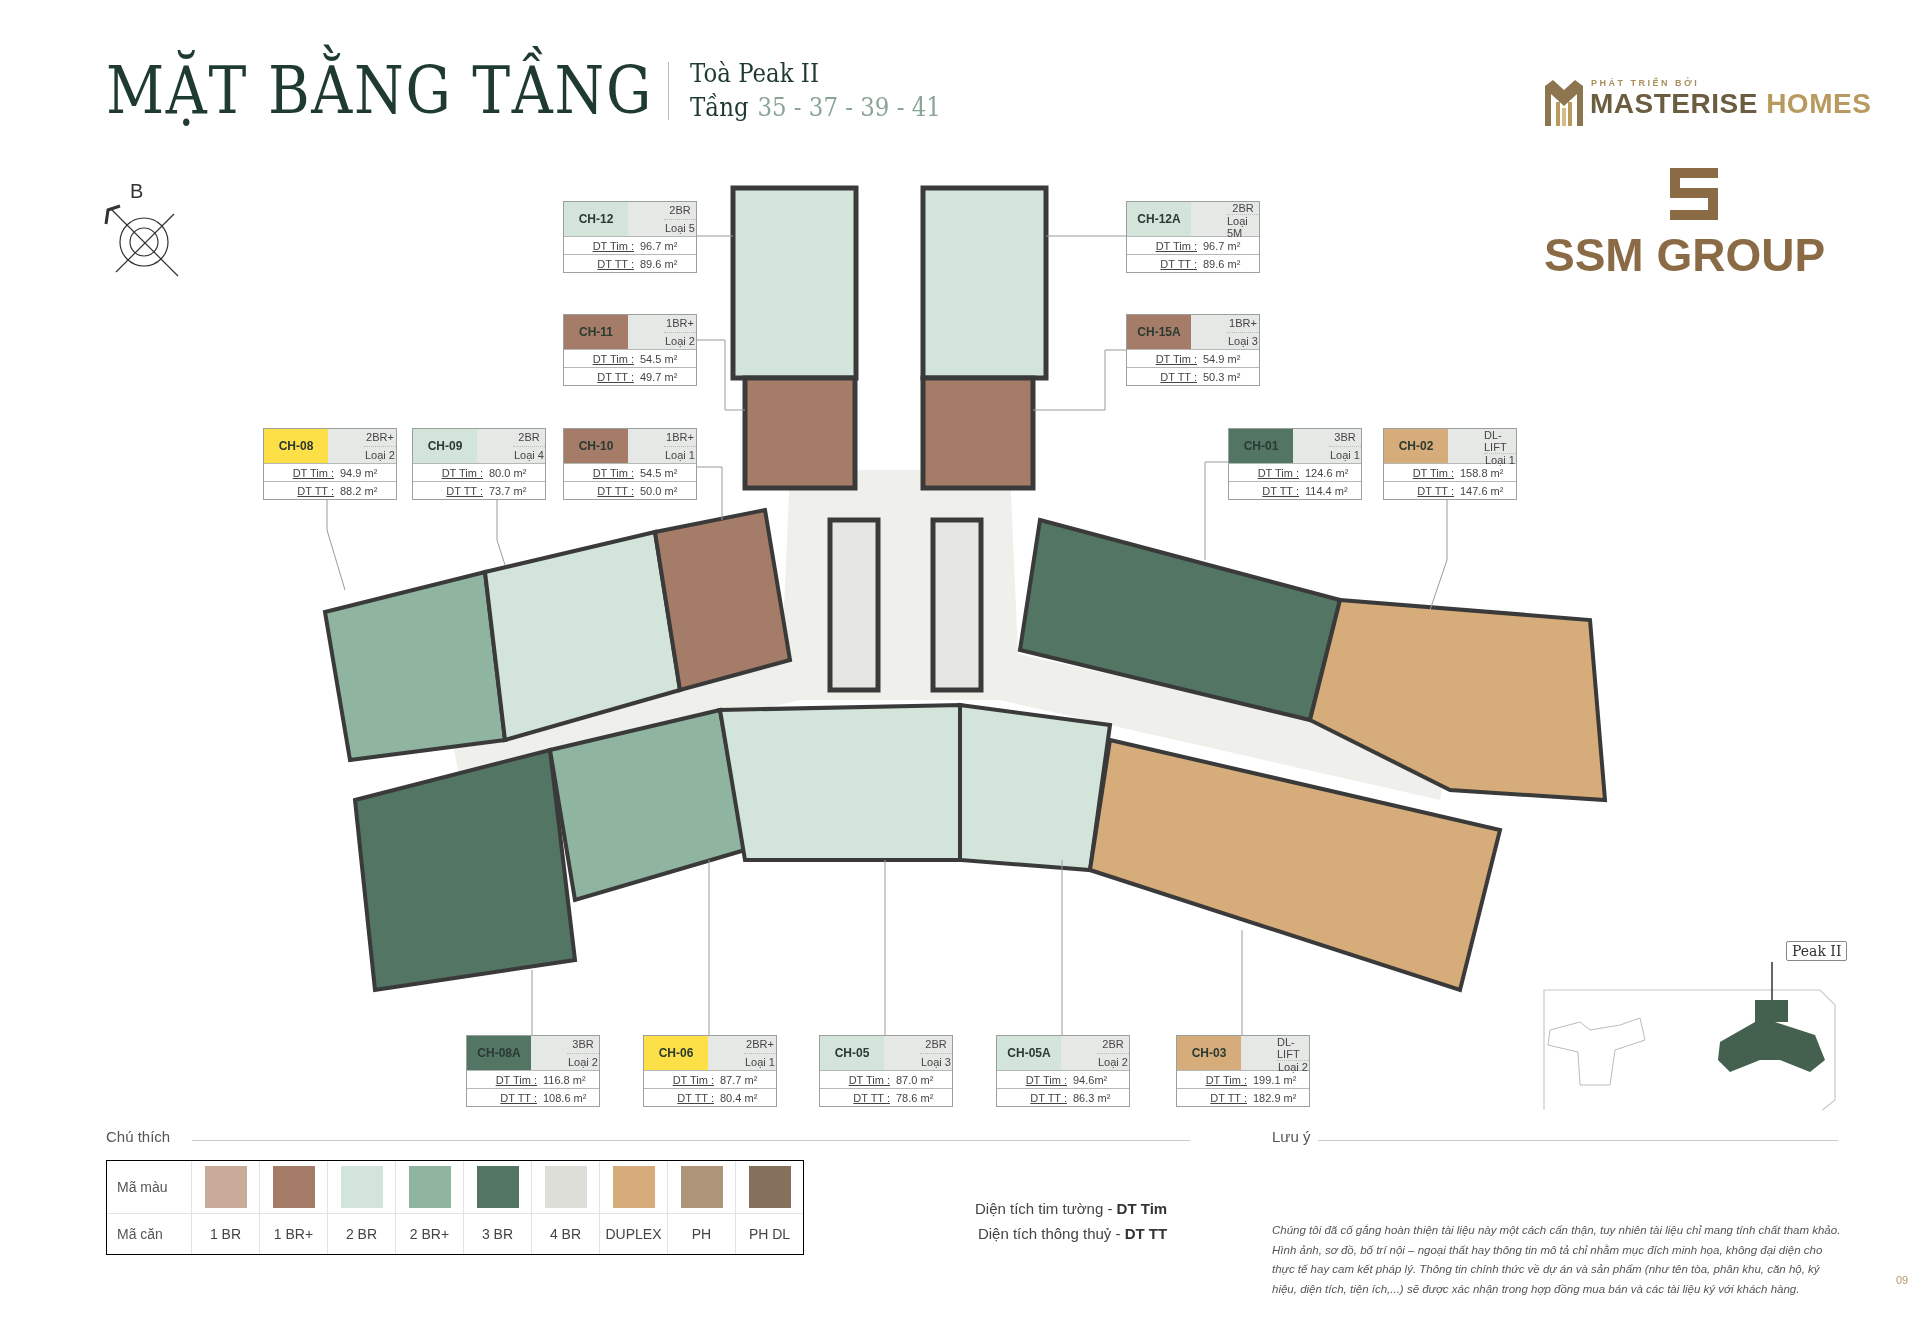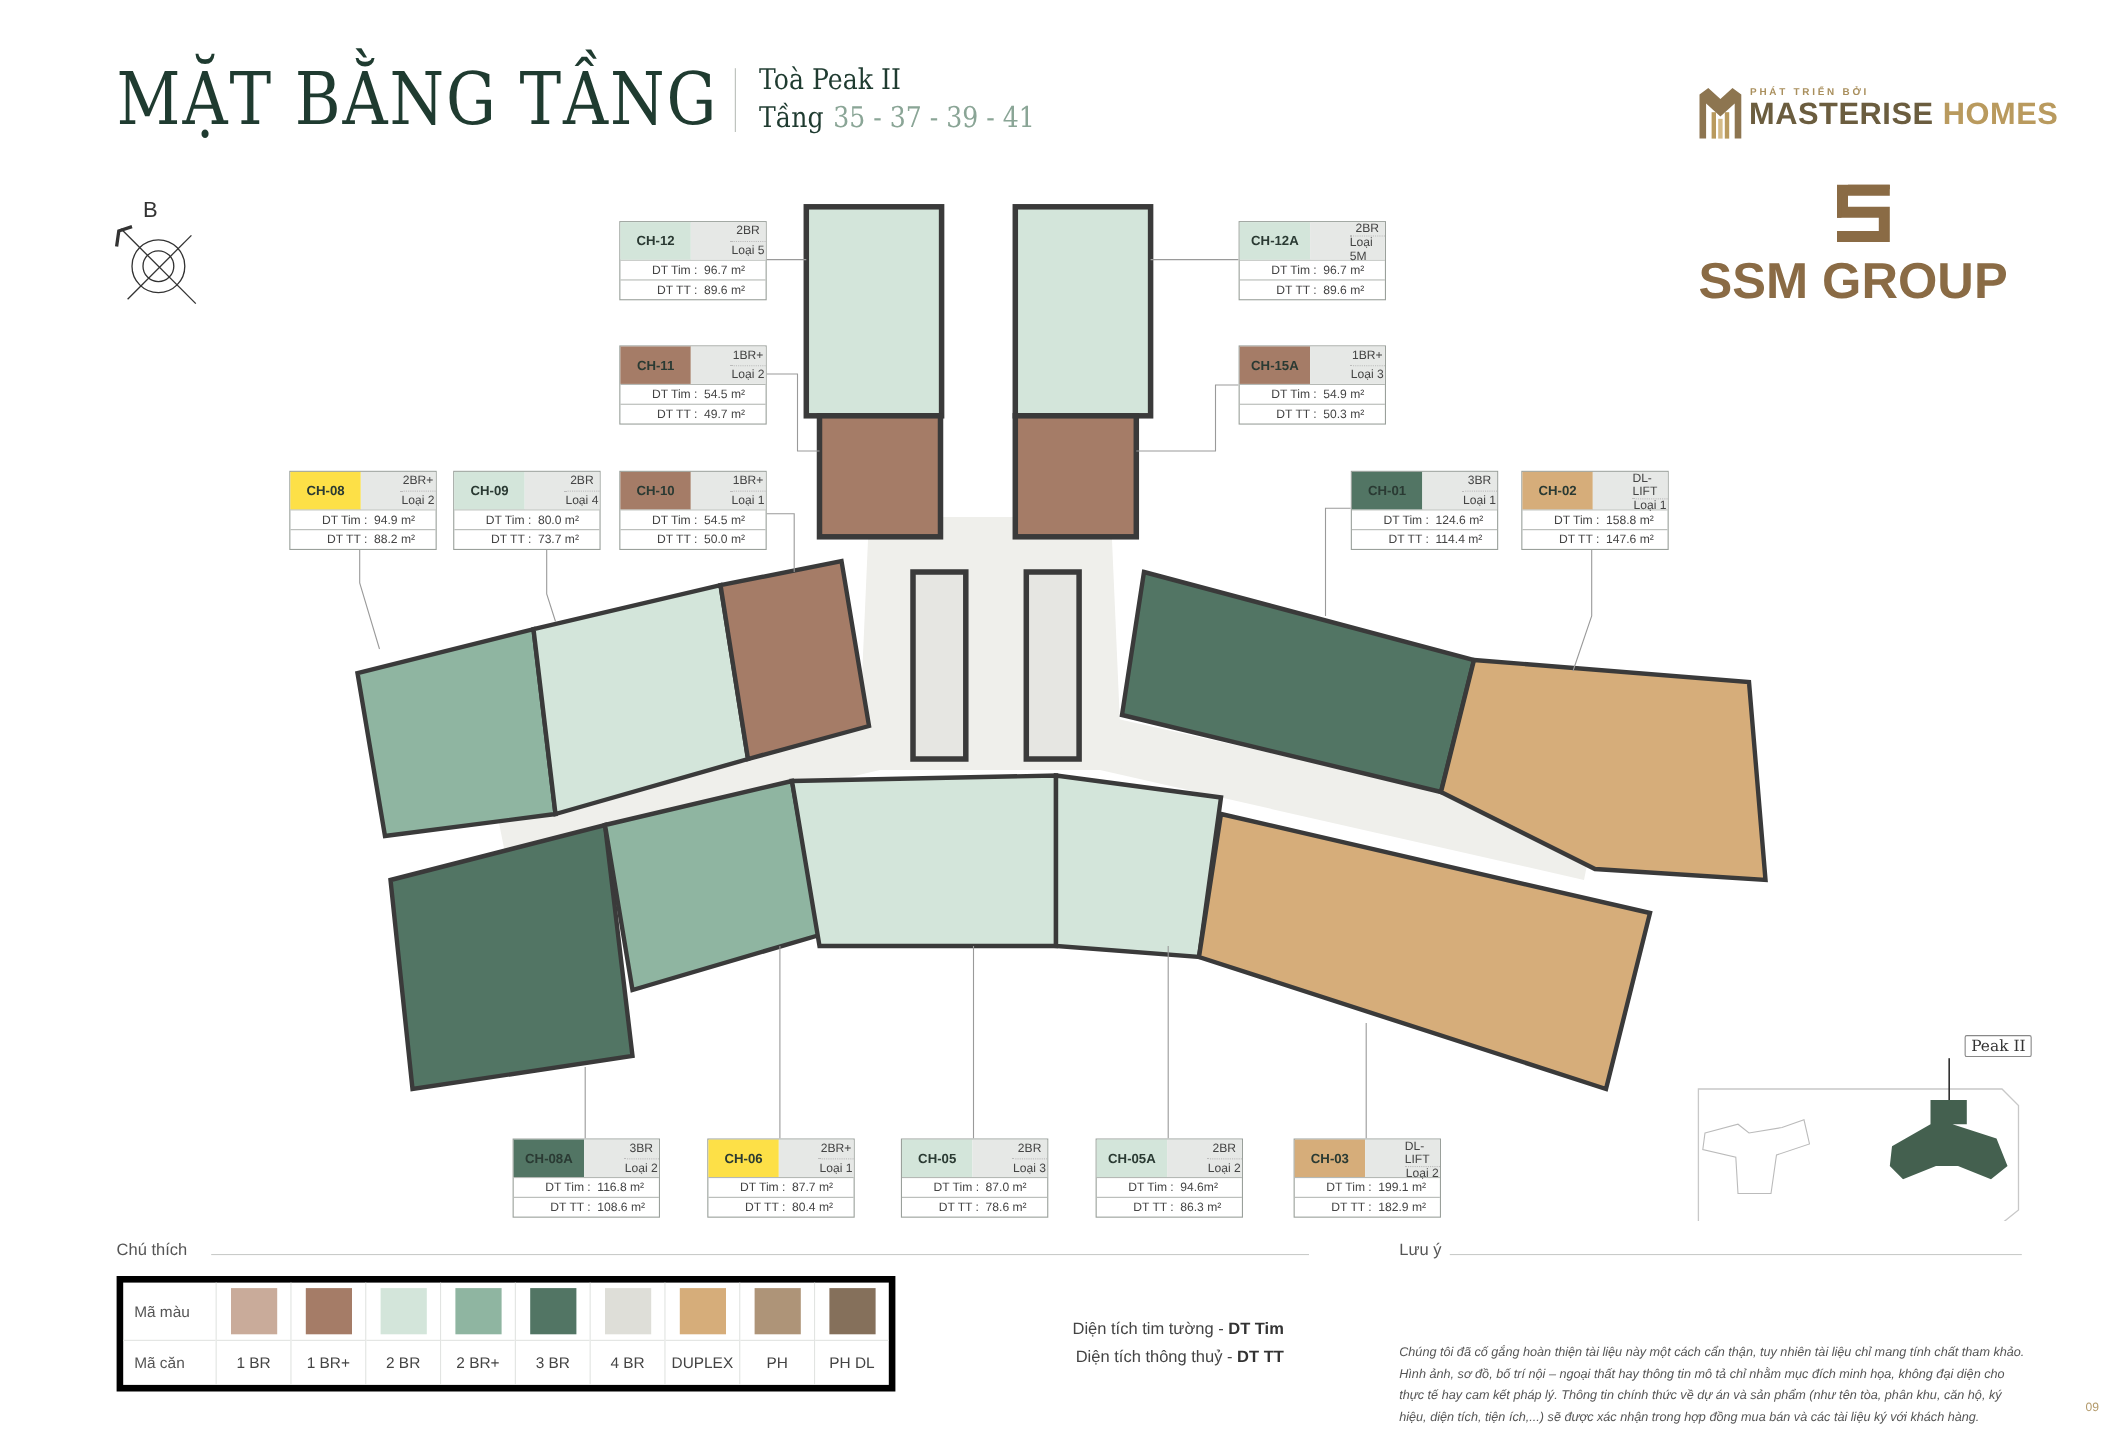--- a/index.html
+++ b/index.html
@@ -25,31 +25,31 @@
   .plan { left:0; top:0; width:1920px; height:1323px; pointer-events:none; }
   
   .unit { position:absolute; width:132px; border:1px solid #9aa09b; background:#fff; font-size:11px; color:#444; }
   .unit .top { display:flex; height:34px; border-bottom:1px solid #b5b9b5; }
   .unit .code { width:64px; display:flex; align-items:center; justify-content:center; font-weight:bold; font-size:12px; color:#2a3a33; }
   .unit .type { flex:1; background:#e6e8e6; display:flex; flex-direction:column;padding-left:36px; }
   .unit .type span { flex:1; display:flex; align-items:center; justify-content:center; font-size:11px; }
   .unit .type span:first-child { border-bottom:1px dotted #bbb; }
   .unit .row { height:17px; display:flex; align-items:center; font-size:11px; }
   .unit .row + .row { border-top:1px solid #b5b9b5; }
-  .unit .row .k { width:70px; text-align:right; padding-right:6px; }
+  .unit .row .k { width:70px; text-align:right; padding-right:6px;text-decoration:underline; }
   .unit .row .v { flex:1; }
   .c-1brp { background:#a57c67; color:#2a2a2a; }
   .c-2br { background:#d3e5da; }
   .c-2brp { background:#fde047; }
   .c-3br { background:#527564; color:#1e2a24; }
   .c-dl { background:#d6ad7a; }
   
   .sec-label { font-size:15px; color:#555; }
   .hr { height:1px; background:#c9cbc9; }
-  .legend { left:106px; top:1160px; border:6px solid #000000; display:flex; }
+  .legend { left:106px; top:1160px; border:1px solid #000000; display:flex; }
   .legend .col { border-right:1px solid #e2e4e2; width:67px; display:flex; flex-direction:column; }
   .legend .col:last-child { border-right:none; }
   .legend .col.head { width:84px; }
   .legend .cell1 { height:52px; border-bottom:1px solid #e2e4e2; display:flex; align-items:center; justify-content:center; }
   .legend .cell2 { height:40px; display:flex; align-items:center; justify-content:center; font-size:14px; color:#444; }
   .legend .col.head .cell1, .legend .col.head .cell2 { justify-content:flex-start; padding-left:10px; font-size:14px; color:#555; }
   .swatch { width:42px; height:42px; }
   .defs { left:975px; top:1196px; font-size:15px; color:#444; line-height:25px; text-align:right; }
   .defs b { color:#333; }
   .note { left:1272px; top:1221px; width:572px; font-size:11.5px; font-style:italic; color:#555; line-height:19.5px; }

